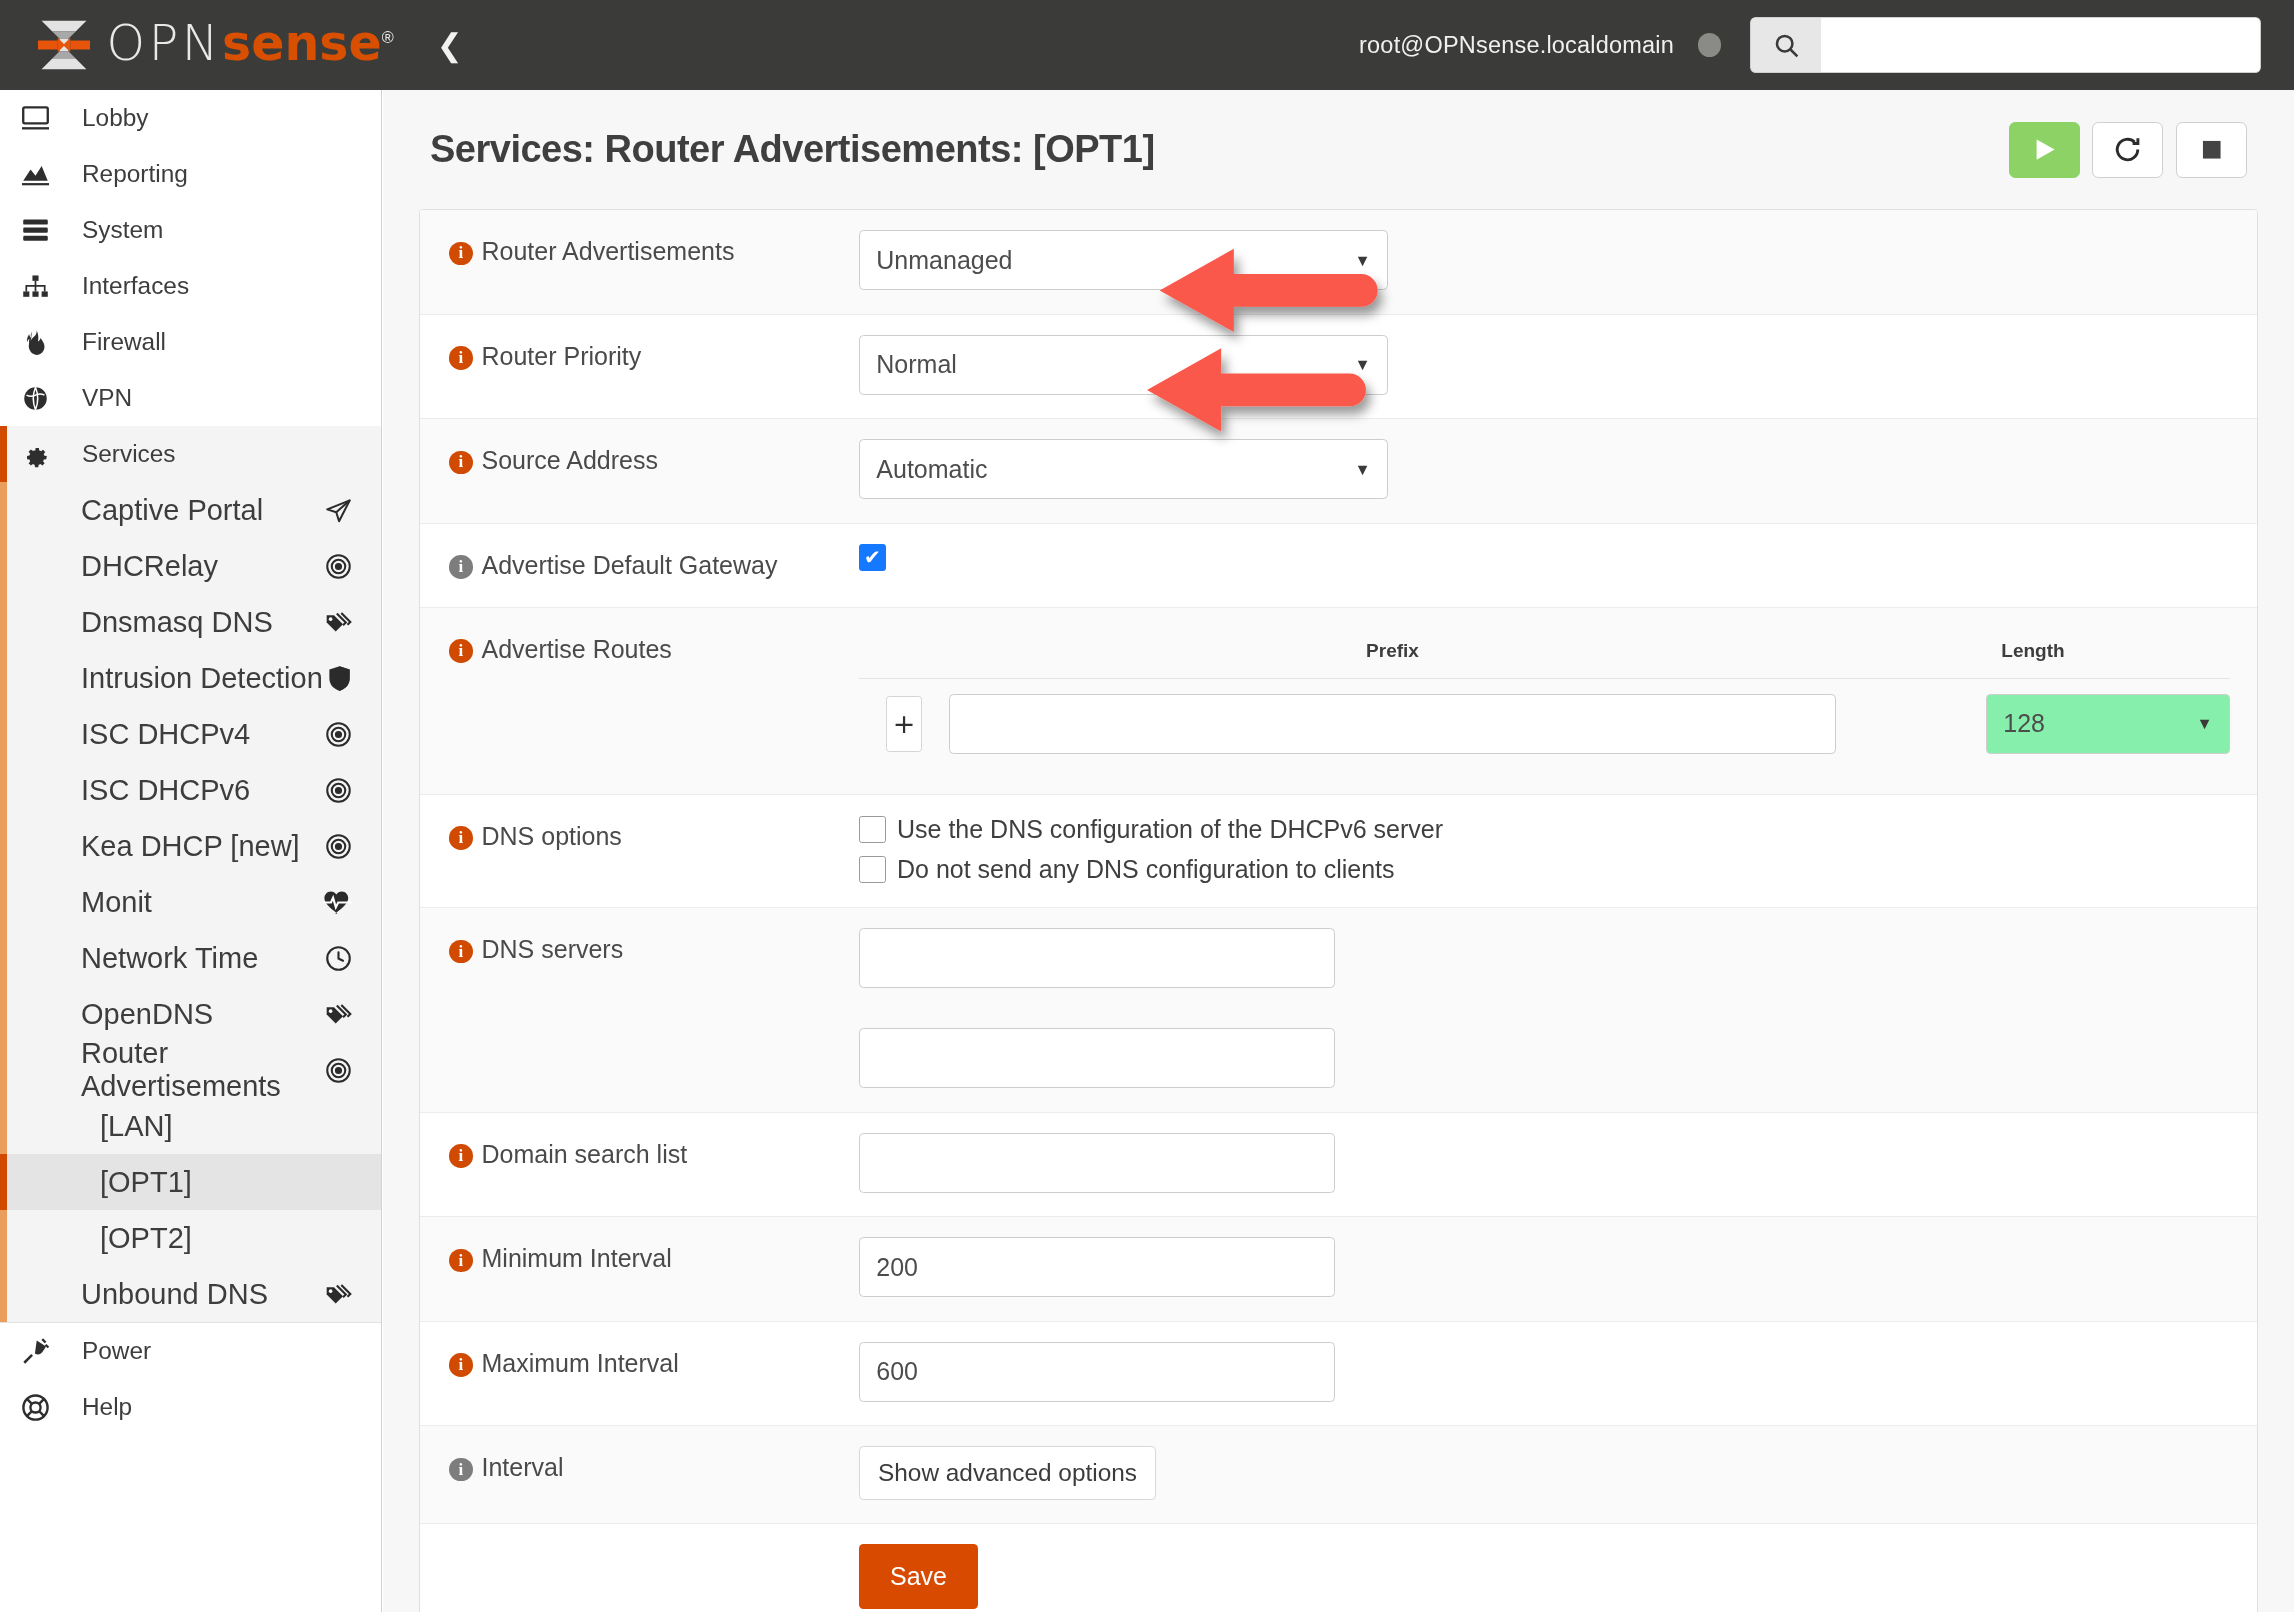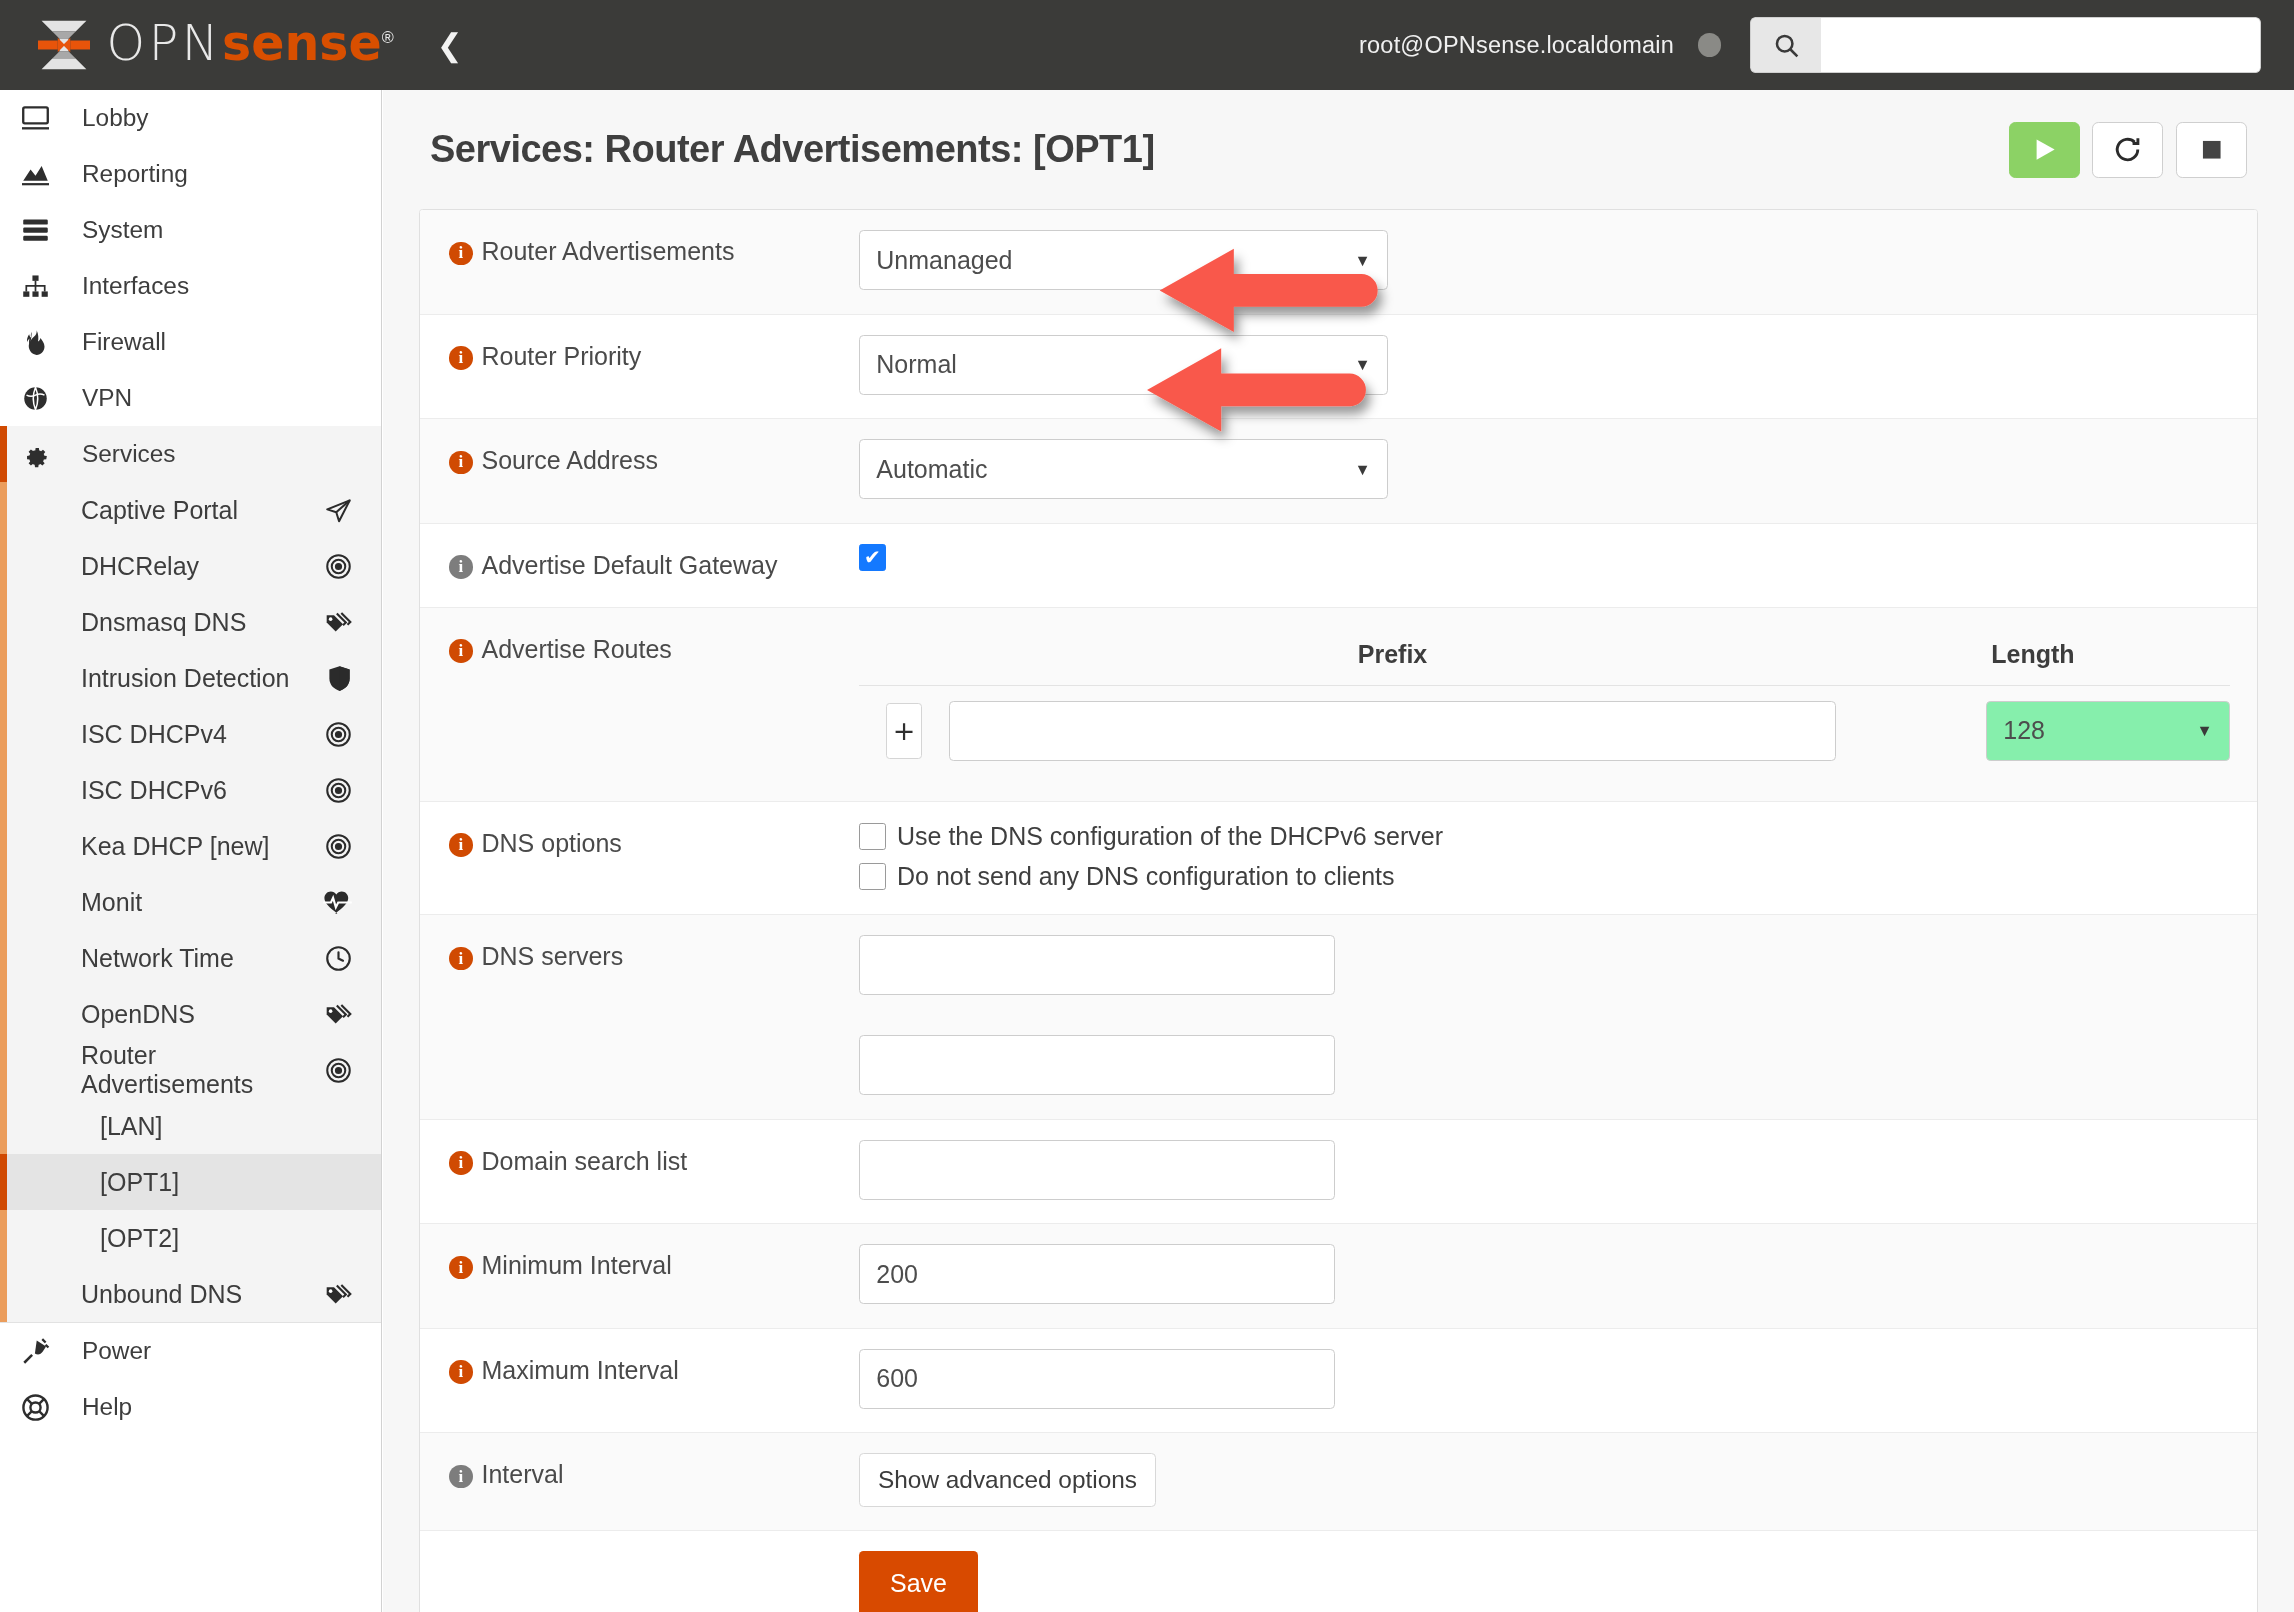--- a/index.html
+++ b/index.html
@@ -69,21 +69,21 @@
   .nav-item.active-group::before {
     content:""; position: absolute; left: 0; top: 0; bottom: 0; width: 7.2px; background: #d04a02;
   }
   .sub-wrap { background: #f4f4f4; position: relative; }
   .sub-wrap::before {
     content:""; position: absolute; left: 0; top: 0; bottom: 0; width: 7.2px; background: #eb9d5c;
   }
   .sub-item {
     display: flex; align-items: center; justify-content: space-between;
     height: 56px; padding-left: 81px; padding-right: 29px;
-    font-size: 25px; color: #3d3d3d; cursor: pointer; position: relative;
+    font-size: 29px; color: #3d3d3d; cursor: pointer; position: relative;
   }
   .sub-item.current { background: #e4e4e4; }
   .sub-item.current::before {
     content:""; position: absolute; left: 0; top: 0; bottom: 0; width: 7.2px; background: #d04a02;
   }
   .sub-item.iface { padding-left: 100px; }
   .sub-icon { color: #2b2b2b; display: flex; align-items: center; }
   .nav-bottom { border-top: 0.9px solid #e2e2e2; }
 
   
@@ -152,21 +152,21 @@
   .cb.checked::after {
     content: "✔"; color: #ffffff; font-size: 20px; line-height: 1;
     font-family: "DejaVu Sans", sans-serif;
   }
   .cb-line { display: flex; align-items: center; gap: 11px; font-size: 25px; color: #3f3f3f; }
   .cb-line + .cb-line { margin-top: 11px; }
 
   
   .routes-table { width: 100%; border-collapse: collapse; }
   .routes-table th {
-    font-size: 25px; color: #3d3d3d; font-weight: 700; text-align: center;
+    font-size: 19px; color: #3d3d3d; font-weight: 700; text-align: center;
     padding: 12.7px 0 16.3px 0; border-bottom: 0.9px solid #e3e3e3;
   }
   .routes-table td { padding: 14.5px 0 16.3px 0; vertical-align: middle; }
   .th-blank { width: 90px; }
   .th-prefix { width: 887px; }
   .add-btn {
     width: 36px; height: 56px; border: 0.9px solid #d5d5d5; border-radius: 3.6px;
     background: #ffffff; display: flex; align-items: center; justify-content: center;
     font-size: 27px; color: #2f2f2f; cursor: pointer; margin: 0 auto;
     font-family: "DejaVu Sans", sans-serif; line-height: 1;

